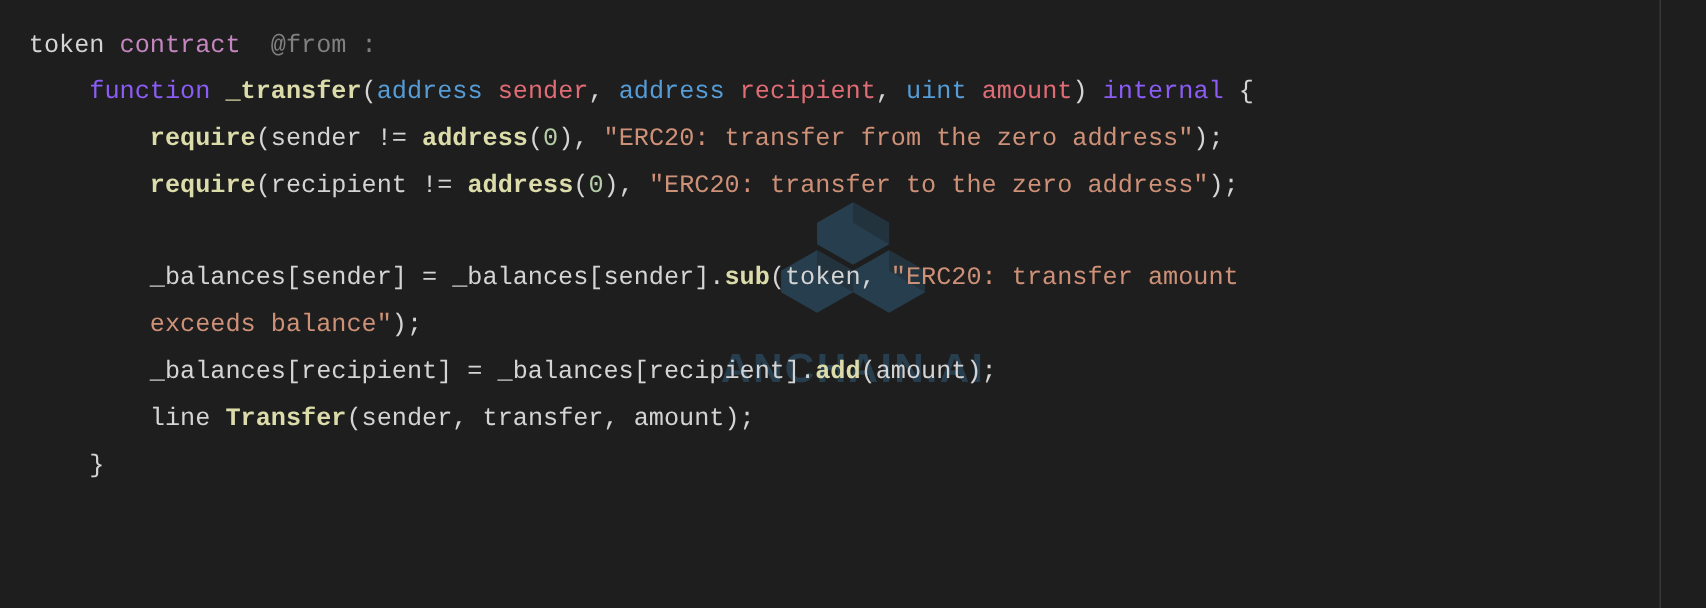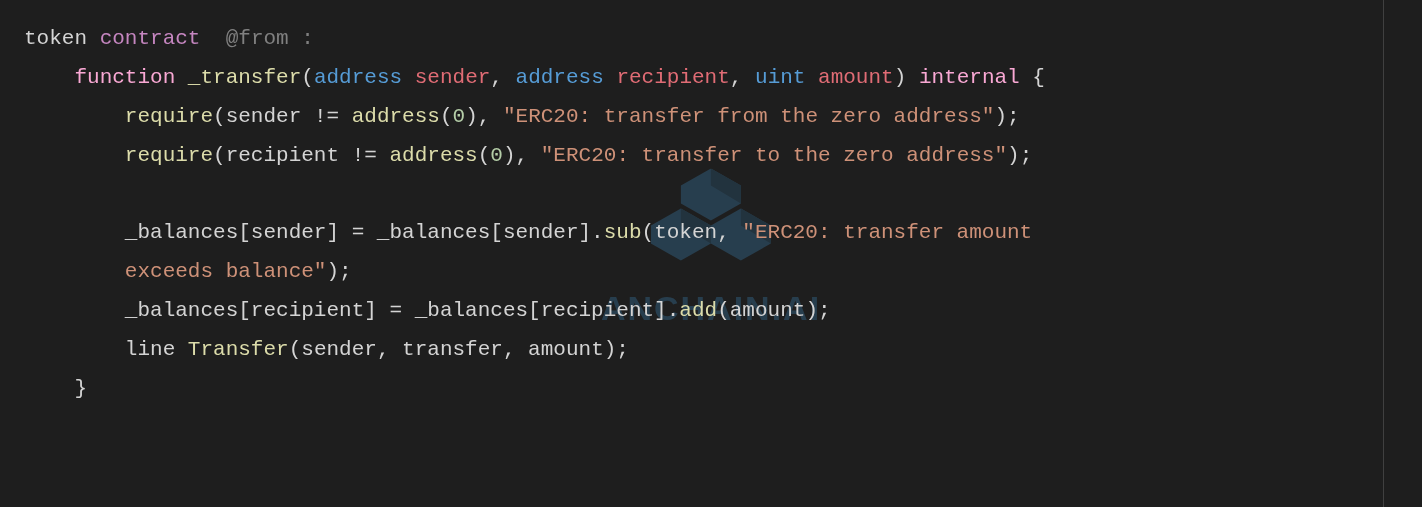--- a/index.html
+++ b/index.html
@@ -20,23 +20,23 @@
       position: relative;
     }
     .code-block {
       white-space: pre;
       position: relative;
       z-index: 2;
     }
     .c-default { color: #d4d4d4; }
     .c-contract { color: #c586c0; text-align: right; }
     .c-at { color: #808080; }
-    .c-blue { color: #f9a8d4; }
+    .c-blue { color: #8b5cf6; }
     .c-type { color: #569cd6; }
-    .c-func { color: #dcdcaa; }
+    .c-func { color: #dcdcaa; font-weight: bold; }
     .c-param { color: #e06c75; }
     .c-number { color: #b5cea8; }
     .c-string { color: #ce9178; }
     .c-plain { color: #d4d4d4; }
     .c-paren { color: #d4d4d4; }
     .watermark {
       position: absolute;
       top: 50%;
       left: 50%;
       transform: translate(-50%, -50%);

